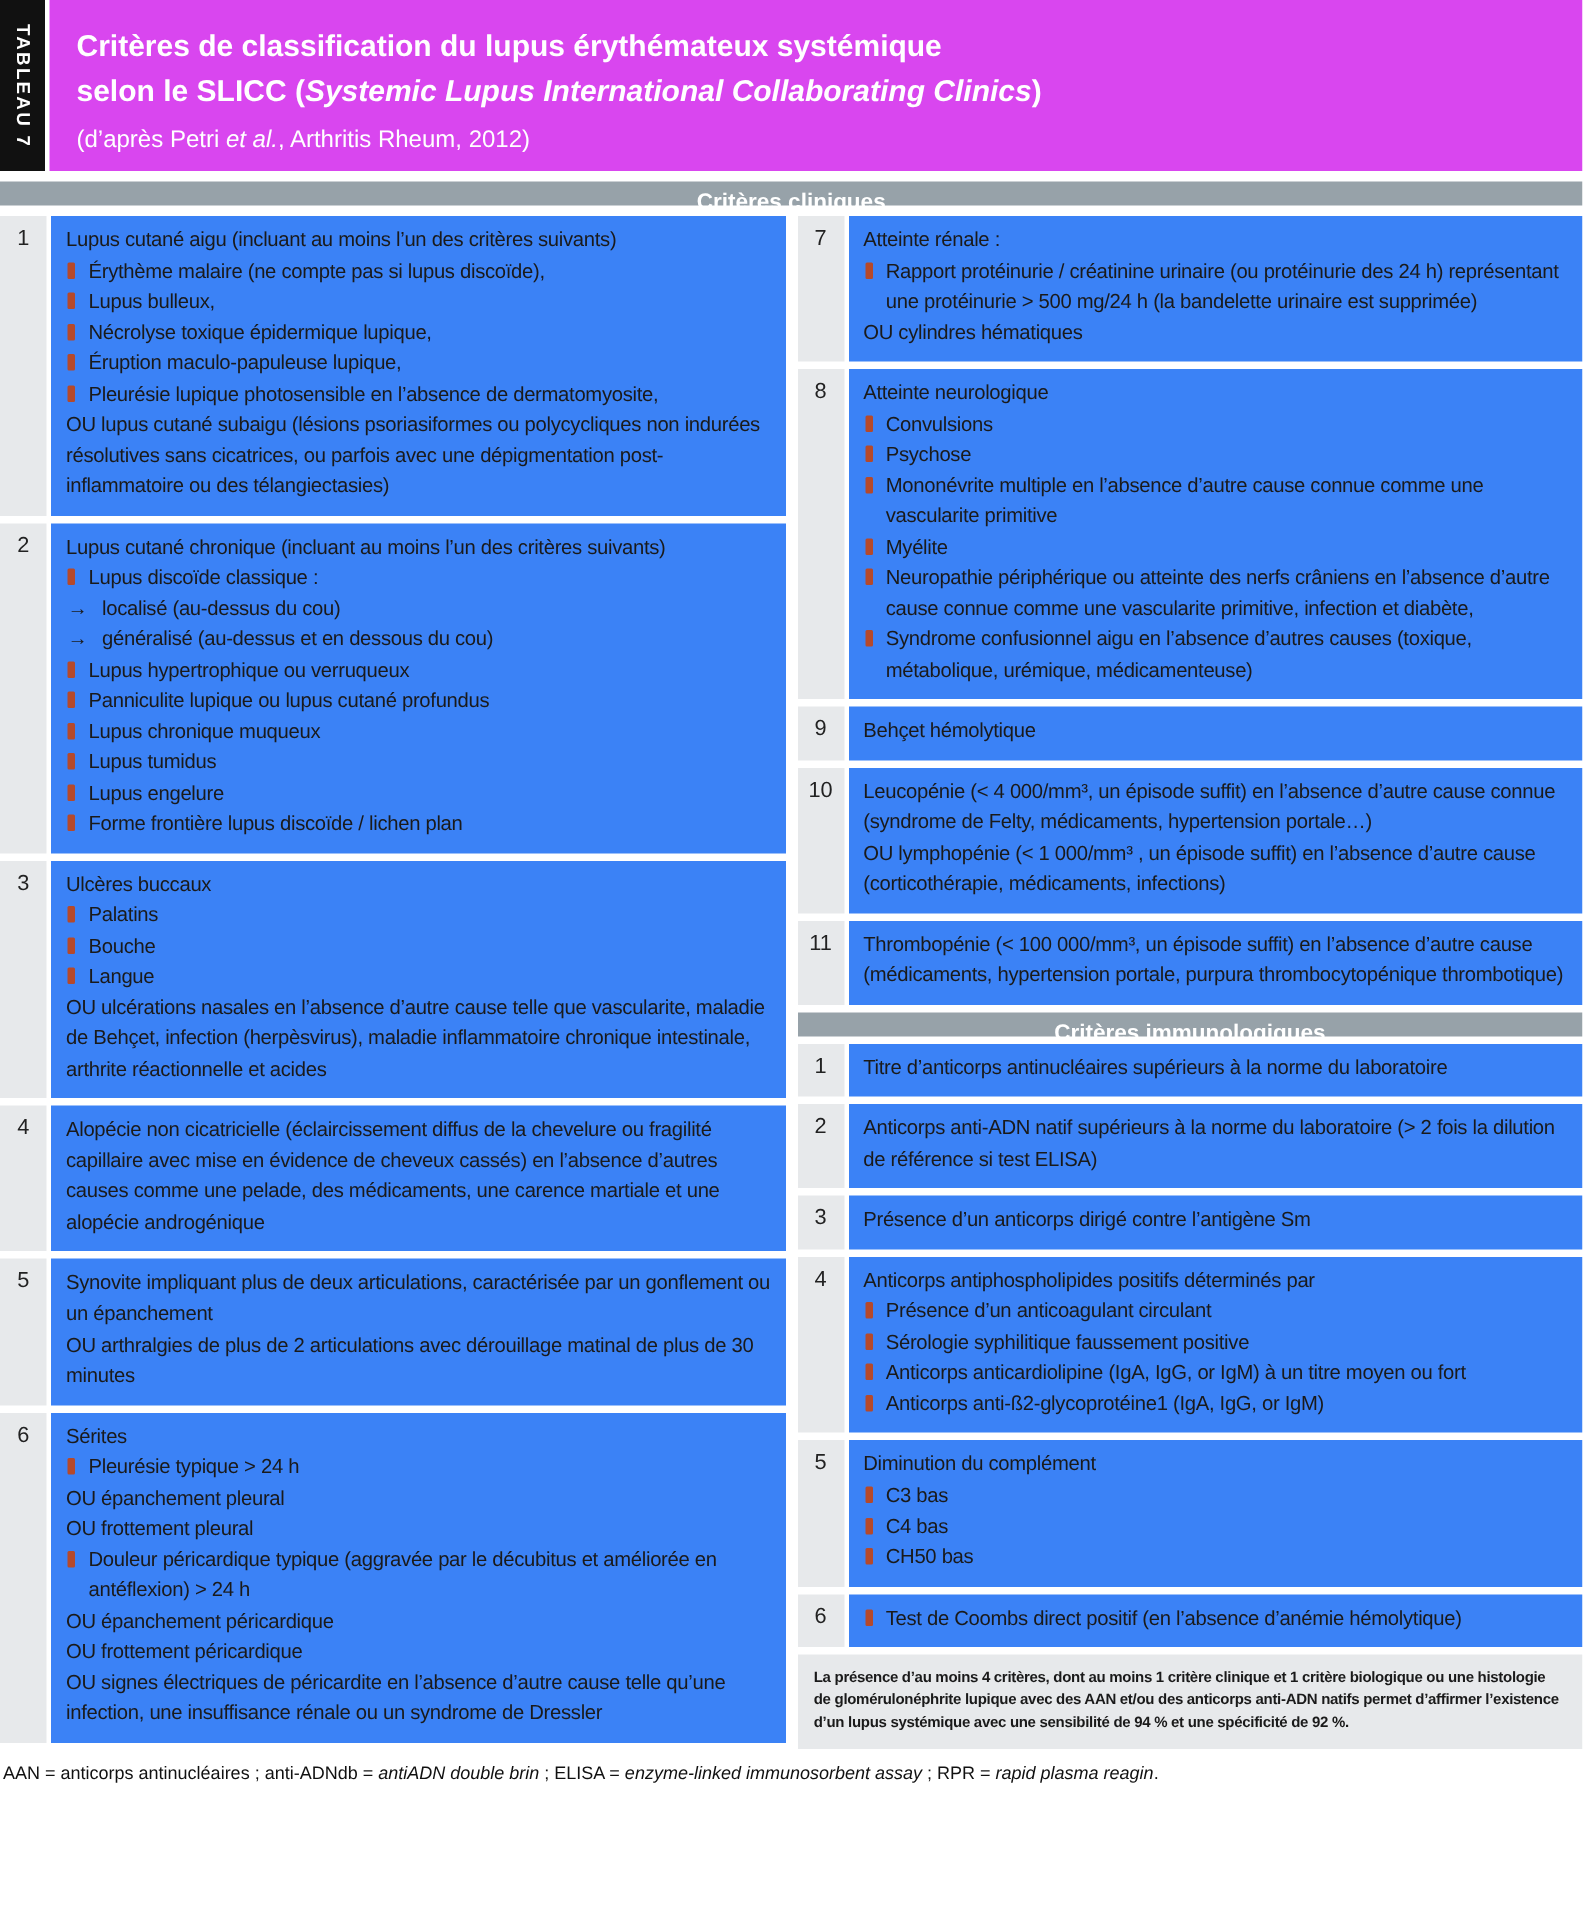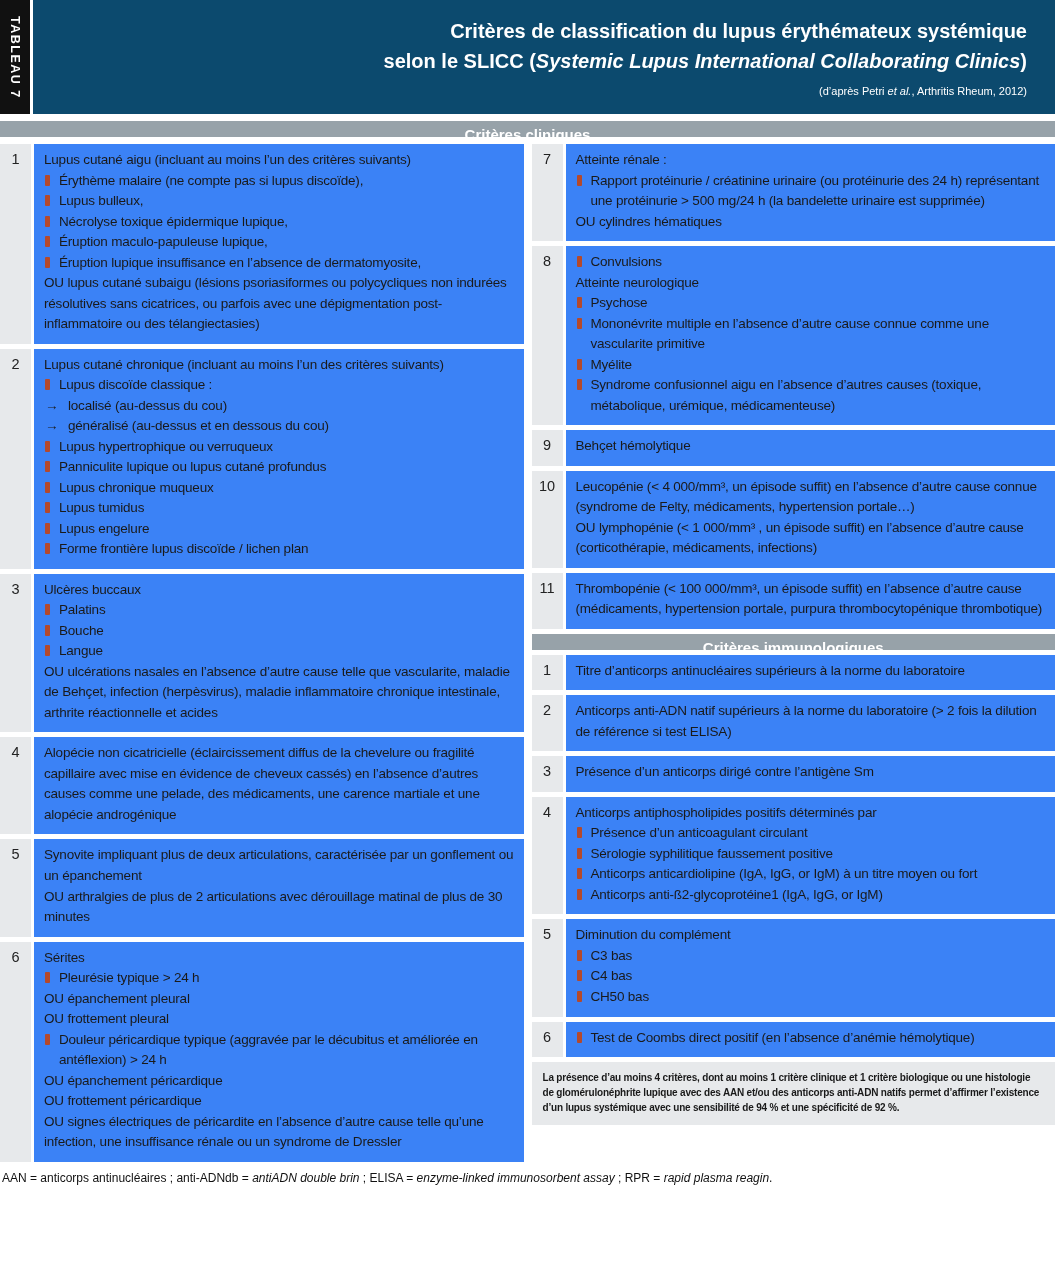--- a/index.html
+++ b/index.html
@@ -12,24 +12,24 @@
   .page { width:1055px; min-height:1280px; box-sizing:border-box; position:relative; background:#fff; }
 
   
   .header { display:flex; gap:3px; height:114px; }
   .tab {
     width:30px; background:#111111; color:#ffffff; flex:none;
     display:flex; align-items:center; justify-content:center;
     writing-mode:vertical-rl;
     font-size:12.5px; font-weight:bold; letter-spacing:1.5px;
   }
-  .header-red { flex:1; background:#0c4a6e; color:#ffffff; padding:16px 28px 0 18px; box-sizing:border-box;text-align:right; }
+  .header-red { flex:1; background:#d946ef; color:#ffffff; padding:16px 28px 0 18px; box-sizing:border-box; }
   .title { font-size:20px; font-weight:bold; line-height:1.5; }
   .title .it { font-style:italic; }
-  .subtitle { font-size:11px; margin-top:9px; font-weight:normal; }
+  .subtitle { font-size:16px; margin-top:9px; font-weight:normal; }
   .subtitle .it { font-style:italic; }
 
   
   .band {
     background:#97a2a9; color:#ffffff; text-align:center;
     font-weight:bold; font-size:15px; height:16px; line-height:28px;
   }
   .band.top { margin-top:7px; }
 
   
@@ -82,21 +82,21 @@
   <div class="content">
     <div class="col" id="col-left">
         <div class="row">
           <div class="num">1</div>
           <div class="cell">
             <div class="line plain"><span>Lupus cutané aigu (incluant au moins l’un des critères suivants)</span></div>
             <div class="line bullet"><span class="bar"></span><span>Érythème malaire (ne compte pas si lupus discoïde),</span></div>
             <div class="line bullet"><span class="bar"></span><span>Lupus bulleux,</span></div>
             <div class="line bullet"><span class="bar"></span><span>Nécrolyse toxique épidermique lupique,</span></div>
             <div class="line bullet"><span class="bar"></span><span>Éruption maculo-papuleuse lupique,</span></div>
-            <div class="line bullet"><span class="bar"></span><span>Éruption lupique insuffisance en l’absence de dermatomyosite,</span></div>
+            <div class="line bullet"><span class="bar"></span><span>Pleurésie lupique photosensible en l’absence de dermatomyosite,</span></div>
             <div class="line plain"><span>OU lupus cutané subaigu (lésions psoriasiformes ou polycycliques non indurées résolutives sans cicatrices, ou parfois avec une dépigmentation post-inflammatoire ou des télangiectasies)</span></div>
           </div>
         </div>
         <div class="row">
           <div class="num">2</div>
           <div class="cell">
             <div class="line plain"><span>Lupus cutané chronique (incluant au moins l’un des critères suivants)</span></div>
             <div class="line bullet"><span class="bar"></span><span>Lupus discoïde classique :</span></div>
             <div class="line arrow"><span class="arrow-glyph">→</span><span>localisé (au-dessus du cou)</span></div>
             <div class="line arrow"><span class="arrow-glyph">→</span><span>généralisé (au-dessus et en dessous du cou)</span></div>
@@ -151,25 +151,26 @@
             <div class="num">7</div>
             <div class="cell">
               <div class="line plain"><span>Atteinte rénale :</span></div>
               <div class="line bullet"><span class="bar"></span><span>Rapport protéinurie / créatinine urinaire (ou protéinurie des 24 h) représentant une protéinurie &gt; 500 mg/24 h (la bandelette urinaire est supprimée)</span></div>
               <div class="line plain"><span>OU cylindres hématiques</span></div>
             </div>
           </div>
           <div class="row">
             <div class="num">8</div>
             <div class="cell">
+              <div class="line plain"><span>Atteinte neurologique</span></div>
               <div class="line bullet"><span class="bar"></span><span>Convulsions</span></div>
-              <div class="line plain"><span>Atteinte neurologique</span></div>
               <div class="line bullet"><span class="bar"></span><span>Psychose</span></div>
               <div class="line bullet"><span class="bar"></span><span>Mononévrite multiple en l’absence d’autre cause connue comme une vascularite primitive</span></div>
               <div class="line bullet"><span class="bar"></span><span>Myélite</span></div>
+              <div class="line bullet"><span class="bar"></span><span>Neuropathie périphérique ou atteinte des nerfs crâniens en l’absence d’autre cause connue comme une vascularite primitive, infection et diabète,</span></div>
               <div class="line bullet"><span class="bar"></span><span>Syndrome confusionnel aigu en l’absence d’autres causes (toxique, métabolique, urémique, médicamenteuse)</span></div>
             </div>
           </div>
           <div class="row">
             <div class="num">9</div>
             <div class="cell">
               <div class="line plain"><span>Behçet hémolytique</span></div>
             </div>
           </div>
           <div class="row">

